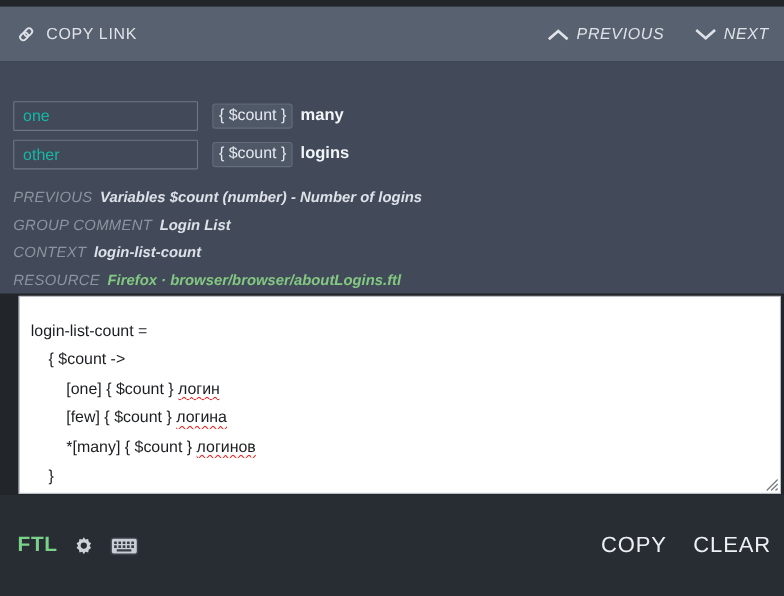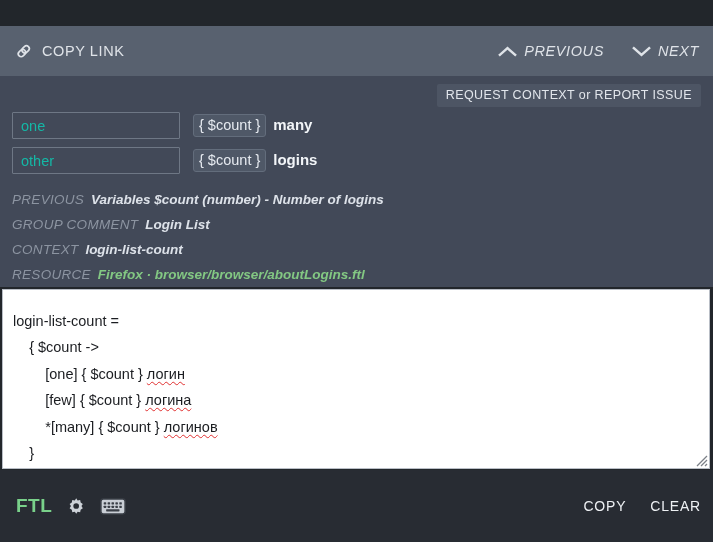--- a/index.html
+++ b/index.html
@@ -29,21 +29,20 @@
   }
 
   
   .header {
     flex: 0 0 50px;
     background: #58616f;
     display: flex;
     align-items: center;
     padding: 0 14px;
     position: relative;
-    margin-top: 20px;
   }
 
   .header-left {
     display: flex;
     align-items: center;
     gap: 9px;
     cursor: pointer;
   }
 
   .header-right {
@@ -164,21 +163,21 @@
   }
 
   .meta-value.green {
     color: #83c883;
   }
 
   
   .editor-wrap {
     flex: 0 0 183px;
     background: #22262b;
-    padding: 2px 3px 1px 2px;
+    padding: 2px 3px 1px 17px;
     position: relative;
   }
 
   .editor {
     width: 100%;
     height: 100%;
     background: #ffffff;
     border: 1px solid #b9bec6;
     position: relative;
     overflow: hidden;
@@ -237,21 +236,21 @@
 
   .footer-right {
     margin-left: auto;
     display: flex;
     align-items: center;
     gap: 24px;
   }
 
   .txt-btn {
     color: #eef1f4;
-    font-size: 14px;
+    font-size: 20px;
     letter-spacing: 0.8px;
     cursor: pointer;
     background: none;
     border: none;
     font-family: "Liberation Sans", sans-serif;
   }
 
   .suggest-btn {
     background: #4fc2f0;
     color: #13212b;
@@ -306,21 +305,20 @@
           </svg>
         </span>
         <span class="hdr-label">NEXT</span>
       </div>
 
     </div>
   </div>
 
   <div class="body-panel">
 
-    <div class="context-pill">REQUEST CONTEXT or REPORT ISSUE</div>
 
     <div class="plural-rows">
 
       <div class="plural-row">
         <input class="plural-key" type="text" readonly="" value="one" style="">
         <div class="plural-val">
           <span class="chip">{ $count }</span>
           <span class="val-text">many</span>
         </div>
       </div>

